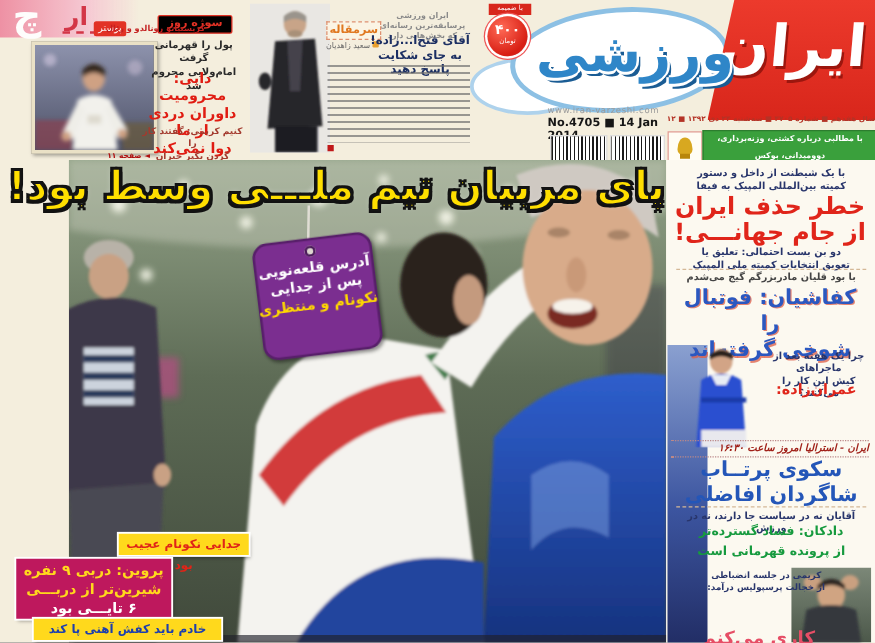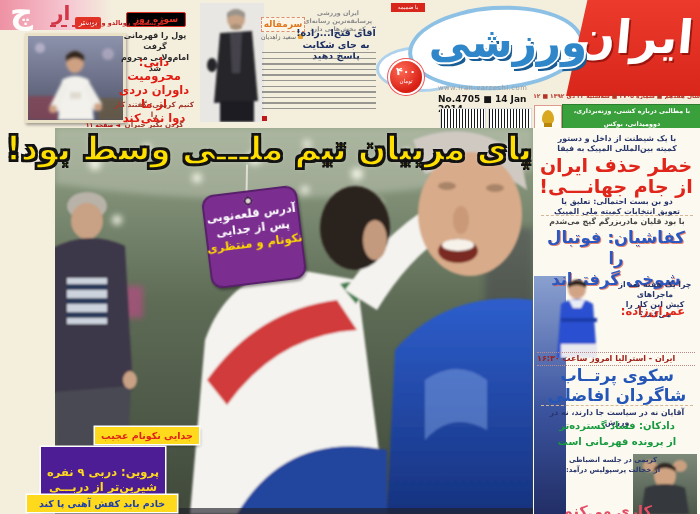--- a/index.html
+++ b/index.html
@@ -43,21 +43,21 @@
   #cloud2{left:376px;top:46px;width:86px;height:40px;background:#fff;border:3px solid #aed2ec;border-radius:50%;}
   #mast-red{left:566px;top:0;width:134px;height:96px;background:linear-gradient(180deg,#ec3a2c,#d8261b);
             clip-path:polygon(16% 0,100% 0,100% 100%,0 100%);}
   #mast-iran{left:574px;top:10px;width:122px;font-size:46px;font-weight:bold;color:#fff;
              transform:skewX(-5deg);text-shadow:2px 2px 0 #9c160e;}
   #mast-var{left:428px;top:18px;width:160px;font-size:42px;font-weight:bold;color:#2f86c8;z-index:3;
             text-shadow:-2px 0 #fff,2px 0 #fff,0 -2px #fff,0 2px #fff,3px 4px 0 #1a5c94;}
   #supp{left:391px;top:3px;width:34px;height:9px;background:#d8261b;color:#fff;font-size:5.5px;line-height:9px;z-index:4;}
   #price{left:390px;top:13px;width:32px;height:32px;border-radius:50%;z-index:4;
          background:radial-gradient(circle at 35% 30%,#ff6a56,#d81f14 70%);box-shadow:0 0 0 2px #fff,0 0 0 3px #e55;
-         color:#fff;text-align:center;margin-top:48px;}
+         color:#fff;text-align:center;}
   #price .v{display:block;font-size:11px;font-weight:bold;line-height:13px;margin-top:4px;}
   #price .u{display:block;font-size:5.5px;line-height:6px;}
   #mast-url{left:438px;top:84px;width:90px;font-size:6.8px;color:#9a9a9a;letter-spacing:.5px;direction:ltr;text-align:left;}
   #issue{left:438px;top:94px;width:98px;font-size:9px;font-weight:bold;color:#161616;direction:ltr;text-align:left;}
   #dateline{left:534px;top:93px;width:166px;font-size:5.9px;color:#b43326;font-weight:bold;overflow:hidden;}
   .barcode{top:108px;height:22px;background:repeating-linear-gradient(90deg,#191919 0 1px,#fff 1px 3px);
            border:1px solid #ddd;}
   #bar1{left:440px;width:44px;} #bar2{left:488px;width:42px;}
   #stamp{left:534px;top:105px;width:26px;height:28px;background:#fffdf4;border:1px solid #e09a90;}
   #stamp .cup{position:absolute;left:7px;top:4px;width:12px;height:14px;background:#d8a820;
@@ -77,36 +77,36 @@
   #tag .hole{position:absolute;left:42px;top:6px;width:9px;height:9px;background:#ddd6cf;border-radius:50%;
              box-shadow:inset 0 0 0 2px #4a1a5a;z-index:2;}
   #tag .string{position:absolute;left:47px;top:-26px;width:2px;height:28px;background:#e0ddd4;transform:rotate(8deg);}
   #tag .txt{position:absolute;left:0;top:16px;width:100%;text-align:center;font-weight:bold;
             font-size:11.5px;line-height:15px;color:#fff;}
   #tag .y{color:#ffd800;}
   
   .lbox{z-index:9;box-shadow:0 0 0 1.5px #fff,1px 2px 3px rgba(0,0,0,.4);text-align:center;}
   #lb1{left:95px;top:427px;width:104px;height:17px;background:#ffd91c;color:#e02418;
        font-size:9.5px;font-weight:bold;line-height:17px;}
-  #lb2{left:41px;top:447px;width:124px;height:46px;background:#4c1d95;color:#ffd91c;
-       font-size:11.5px;font-weight:bold;line-height:15px;padding-top:18px;}
+  #lb2{left:13px;top:447px;width:124px;height:46px;background:#be185d;color:#ffd91c;
+       font-size:11.5px;font-weight:bold;line-height:15px;padding-top:2px;}
   #lb2 .w{color:#fff;}
   #lb3{left:27px;top:495px;width:150px;height:17px;background:#ffd91c;color:#1d3fae;
        font-size:9.5px;font-weight:bold;line-height:17px;}
   
   #rcol{left:533px;top:128px;width:167px;height:386px;background:#fcf9f0;}
   #rcol .abs{position:absolute;}
   .kick{font-size:7.8px;font-weight:bold;color:#28356b;line-height:10px;text-align:center;}
   .div{border-top:1px dashed #d4b896;height:0;}
   #r-head1{font-size:19px;font-weight:bold;color:#e0251a;line-height:21px;text-align:center;}
   #r-head2{font-size:16.5px;font-weight:bold;color:#2b58c0;line-height:21px;text-align:center;
            text-shadow:1px 1px 0 rgba(222,92,70,.75);}
   #r-head3{font-size:11.5px;font-weight:bold;color:#e0251a;line-height:15px;text-align:center;}
-  #r-strip{font-size:8px;font-weight:bold;color:#a02018;text-align:left;line-height:12px;
-           border-top:1px dotted #b88;border-bottom:1px dotted #b88;}
+  #r-strip{font-size:8px;font-weight:bold;color:#a02018;text-align:right;line-height:12px;
+           border-top:1px dotted #b88;border-bottom:1px dotted #b88;font-style:italic;}
   #r-head4{font-size:16.5px;font-weight:bold;color:#2456b8;line-height:20px;text-align:center;}
   #r-head5{font-size:10px;font-weight:bold;color:#169a3e;line-height:16px;text-align:center;}
   #r-head6{font-size:14.5px;font-weight:bold;color:#e64e66;line-height:18px;text-align:center;margin-top:26px;}
 </style>
 </head>
 <body>
 
 <div id="page">
 
   <div id="wmark" class="abs">

